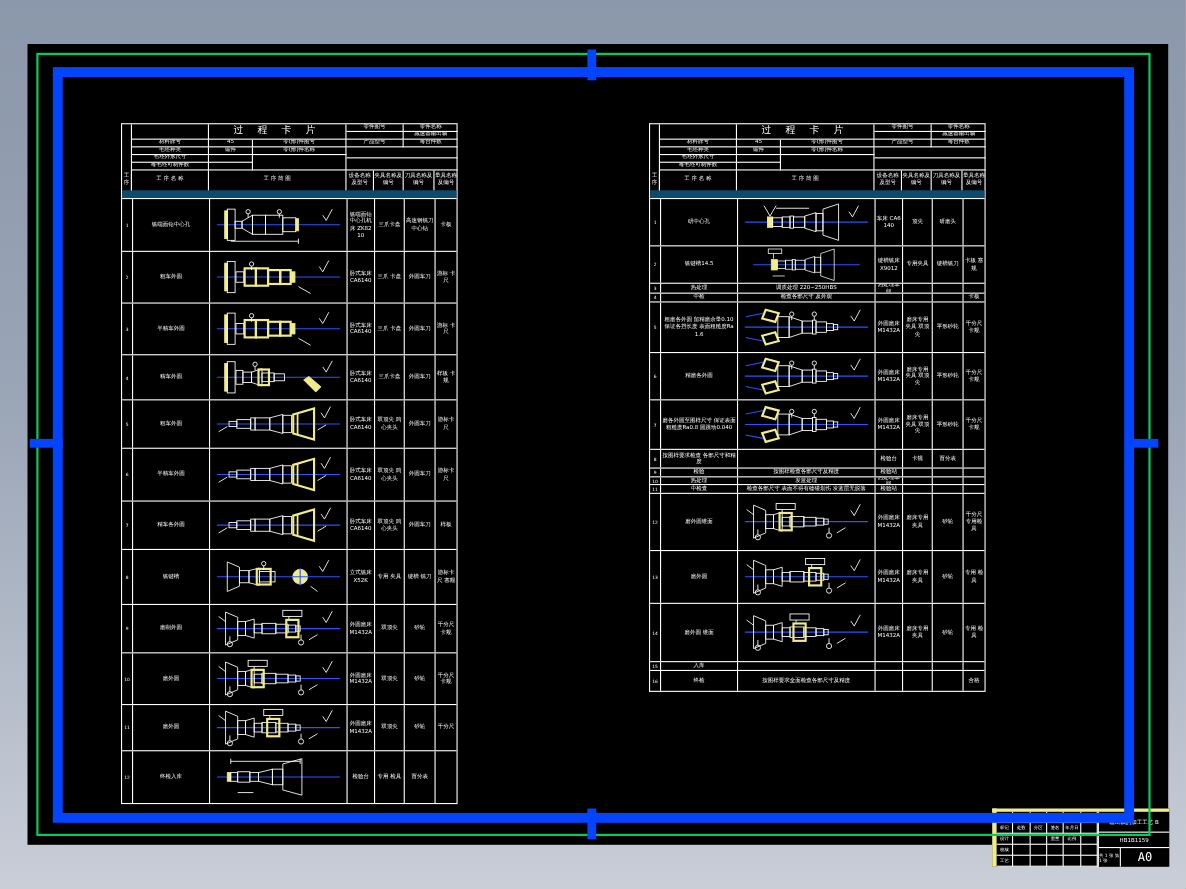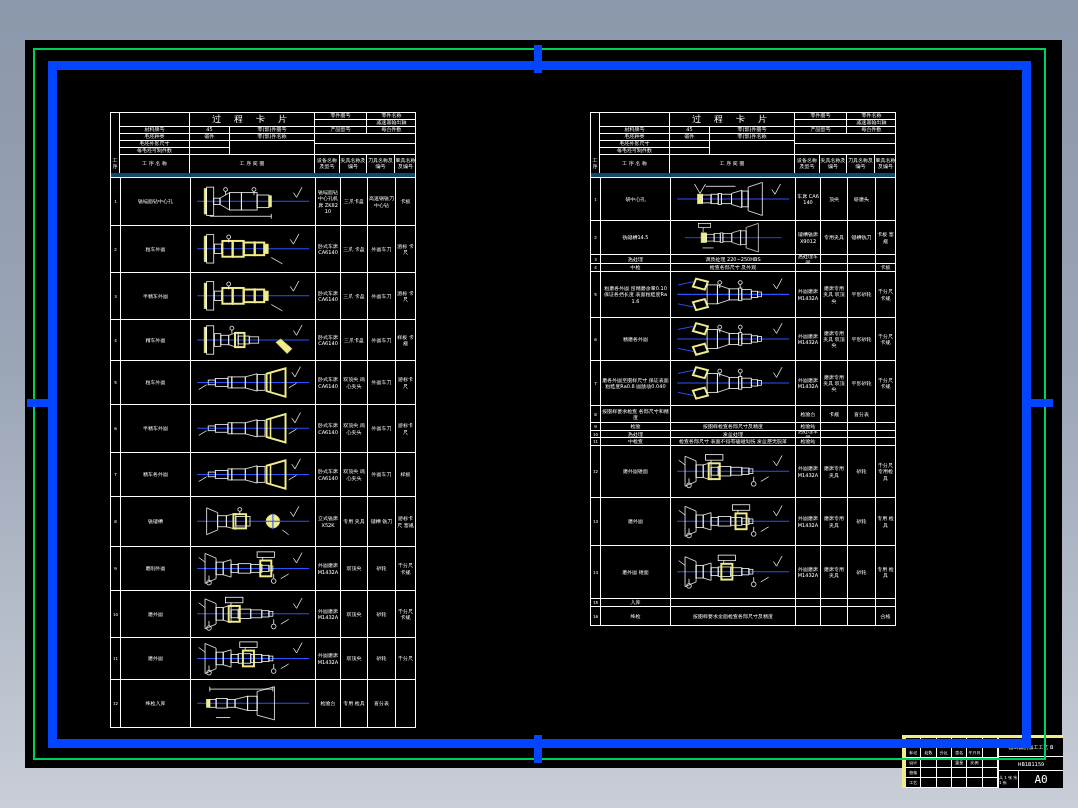--- a/index.html
+++ b/index.html
@@ -10,21 +10,21 @@
   .blue-rect{position:absolute;left:23px;top:21px;width:965px;height:669px;border:9px solid #0345ff;z-index:6;}
   .tick{position:absolute;background:#0345ff;z-index:7;}
   .tick.t{left:509px;top:5px;width:8px;height:28px;}
   .tick.b{left:509px;top:695px;width:8px;height:28px;}
   .tick.l{left:2px;top:359px;width:30px;height:8px;}
   .tick.r{left:998px;top:359px;width:30px;height:8px;}
   
   .ptable{position:absolute;width:306px;border:1px solid #fff;box-sizing:border-box;color:#fff;z-index:2;background:#000;}
   .ptable.left{left:85px;top:72px;}
   .ptable.right{left:565px;top:72px;}
-  .thead{position:relative;height:60px;border-bottom:4px solid #0c4a6e;font-size:5px;}
+  .thead{position:relative;height:60px;border-bottom:7px solid #0c4a6e;font-size:5px;}
   .hc{position:absolute;box-sizing:border-box;overflow:hidden;display:flex;align-items:center;justify-content:center;
       text-align:center;line-height:1.15;color:#fff;}
   .h-title{font-size:9px;letter-spacing:5px;white-space:nowrap;}
   .prow{display:flex;border-top:1px solid #fff;box-sizing:border-box;align-items:stretch;}
   .prow:first-of-type{border-top:none;}
   .pc{box-sizing:border-box;border-left:1px solid #fff;overflow:hidden;display:flex;align-items:center;justify-content:center;
       text-align:center;font-size:5px;line-height:1.25;word-break:break-all;padding:0 1px;}
   .pc.seq{width:9px;border-left:none;font-size:4px;}
   .pc.nm{width:70px;}
   .pc.sk{width:125px;}

